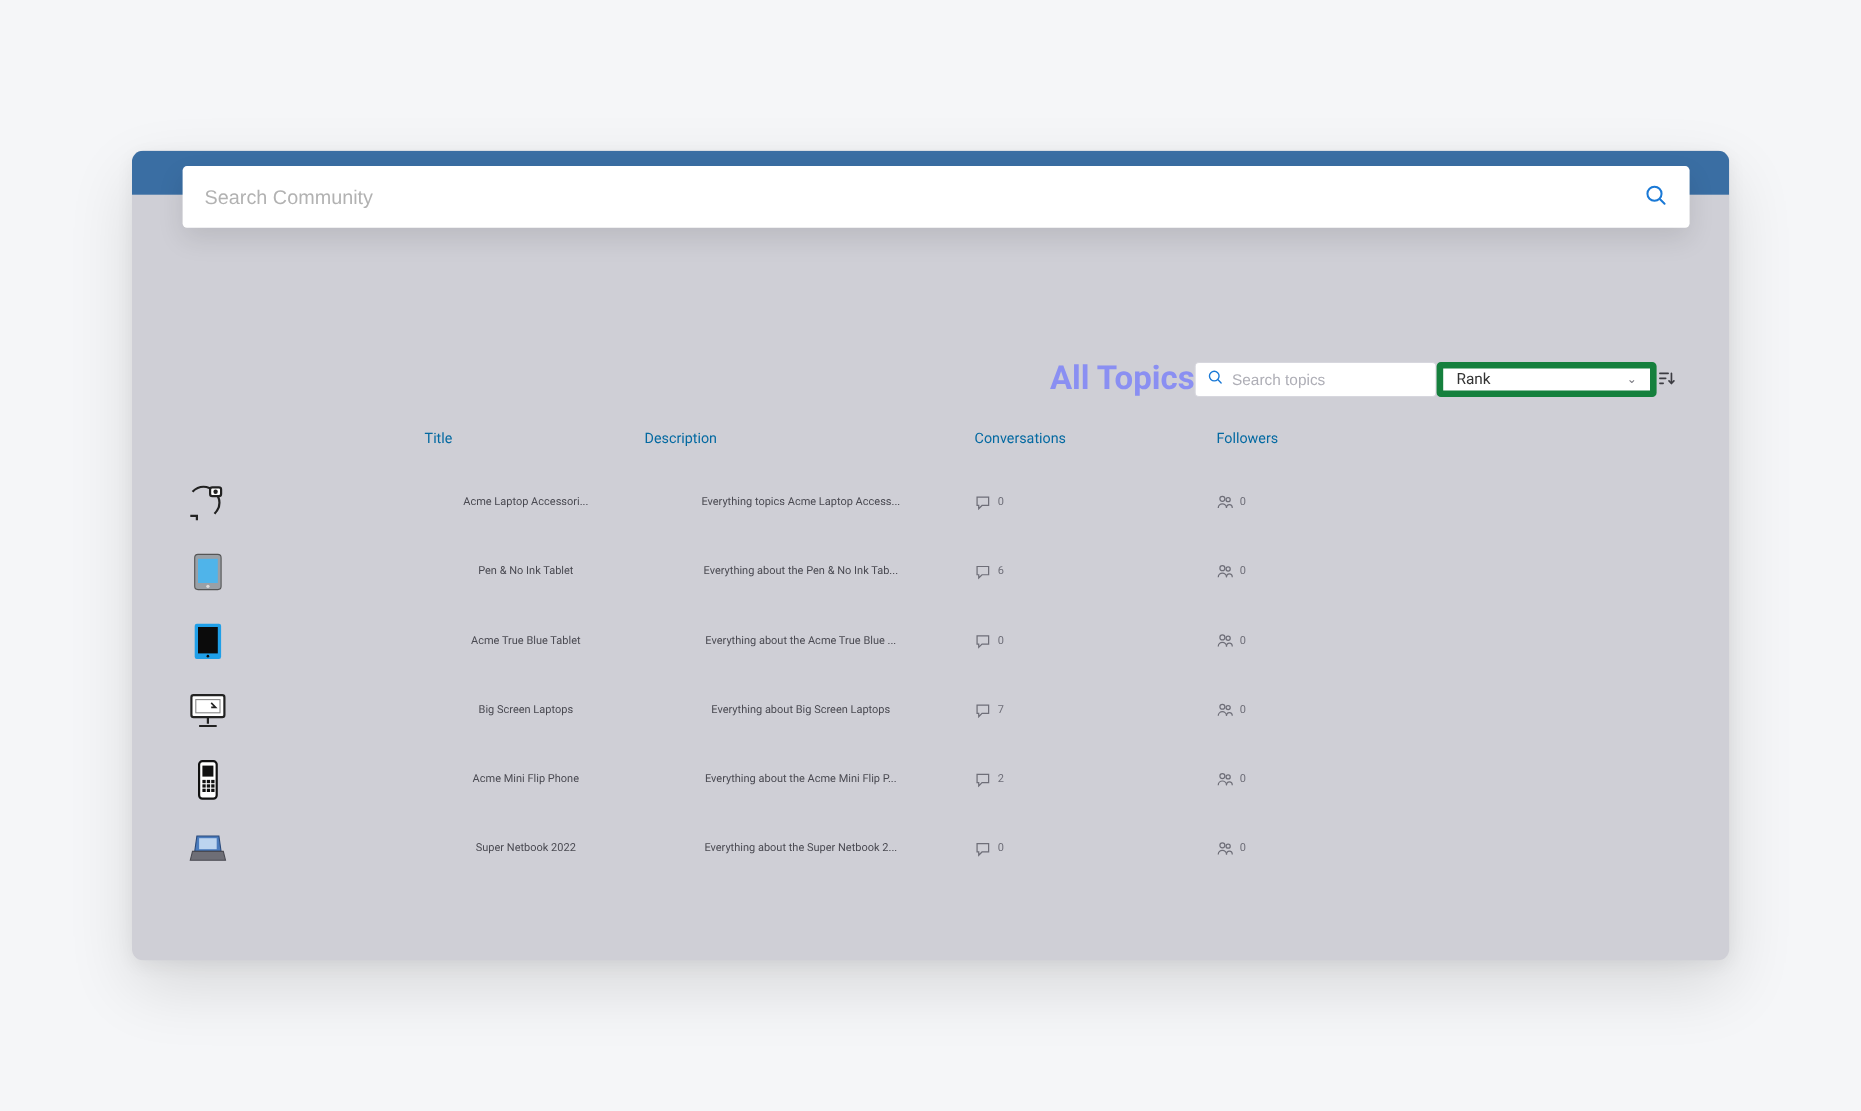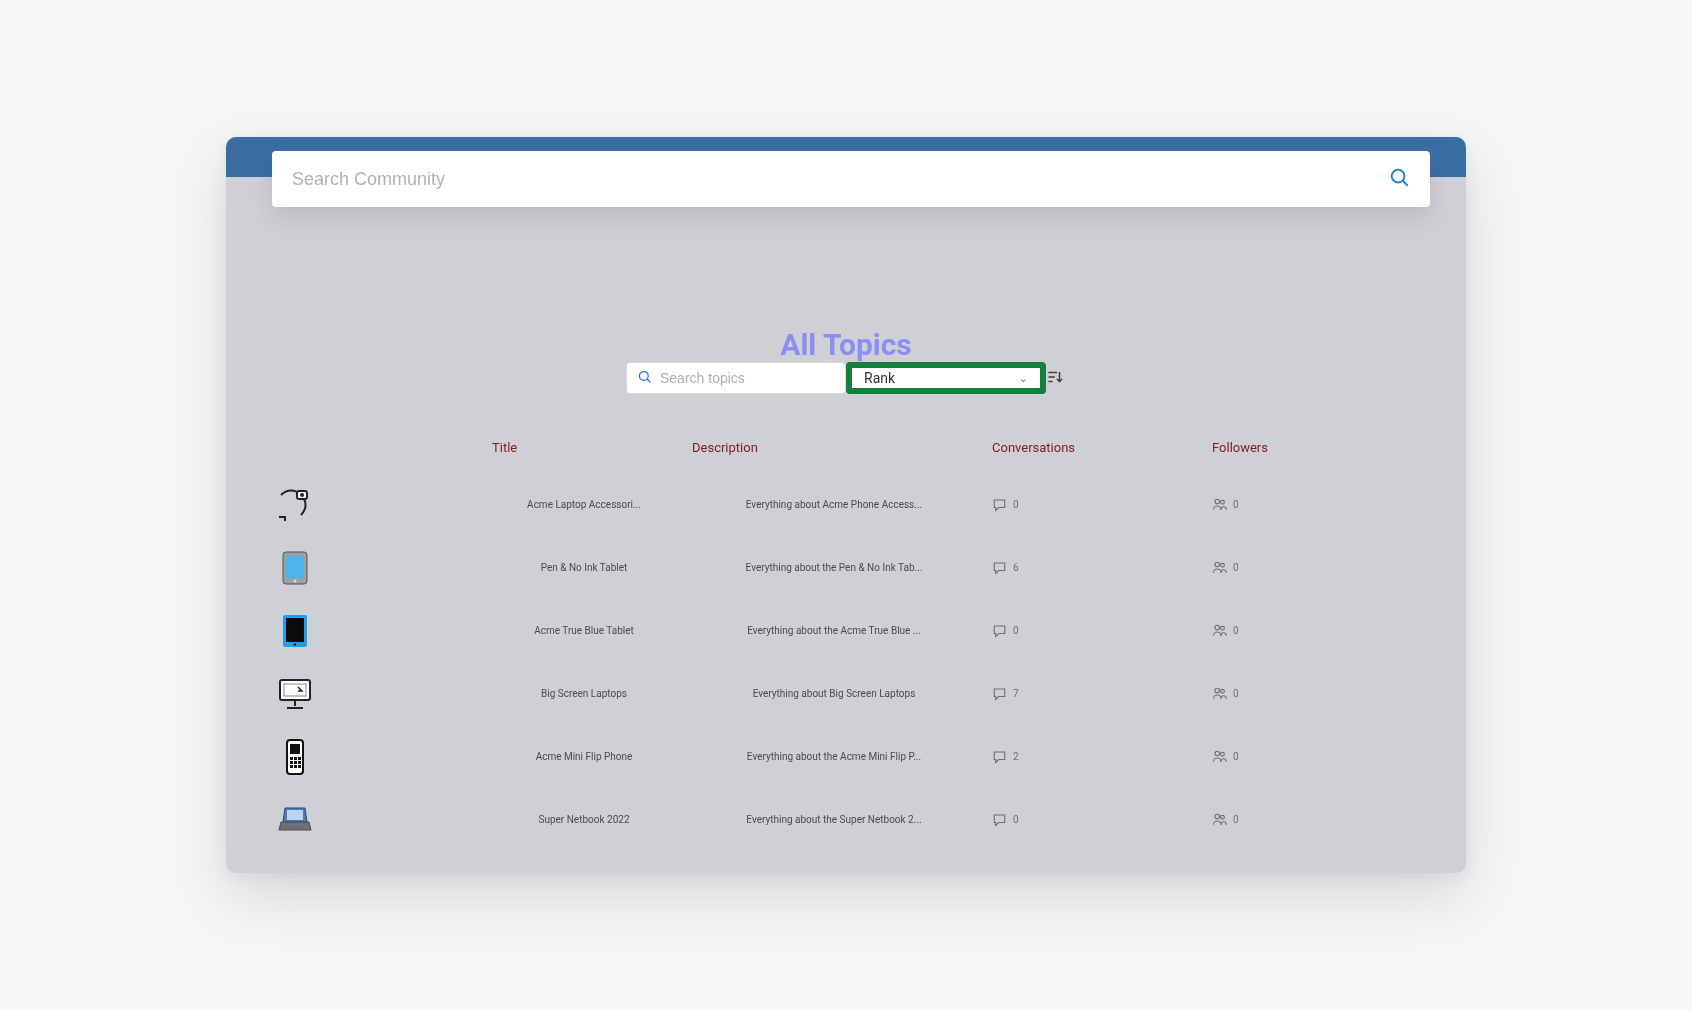--- a/index.html
+++ b/index.html
@@ -5,21 +5,21 @@
   * { box-sizing: border-box; margin: 0; padding: 0; }
   html, body { width: 1692px; height: 1010px; }
   body {
     background: #f5f6f8;
     font-family: -apple-system, BlinkMacSystemFont, "Segoe UI", Roboto, Helvetica, Arial, sans-serif;
     display: flex;
     align-items: center;
     justify-content: center;
   }
   .frame {
-    width: 1240px;
+    width: 1452px;
     height: 736px;
     background: #cfcfd6;
     border-radius: 10px;
     box-shadow: 0 24px 60px rgba(0,0,0,0.12), 0 4px 16px rgba(0,0,0,0.06);
     overflow: hidden;
     position: relative;
   }
   .header-bar {
     height: 40px;
     background: #3a6ea3;
@@ -59,23 +59,22 @@
     gap: 12px;
     font-size: 15px;
     color: #6e6e78;
     margin-bottom: 48px;
   }
   .breadcrumb .chev { color: #9a9aa2; font-size: 13px; }
 
   .topics-header {
     display: flex;
     align-items: center;
-    justify-content: flex-start;
-    margin-bottom: 46px;
-    flex-direction: column;
+    justify-content: flex-end;
+    margin-bottom: 30px;
   }
   .page-title {
     font-size: 30px;
     font-weight: 700;
     color: #8a8ff2;
   }
   .controls {
     display: flex;
     align-items: center;
   }
@@ -126,21 +125,21 @@
   .sort-toggle svg { width: 18px; height: 18px; }
 
   .table { width: 100%; }
   .thead, .trow {
     display: grid;
     grid-template-columns: 220px 200px 300px 220px 200px;
     align-items: center;
   }
   .thead {
     font-size: 13px;
-    color: #7f1d1d;
+    color: #0369a1;
     padding: 0 0 18px 0;
   }
   .trow {
     height: 63px;
     font-size: 10px;
     color: #4a4a52;
     text-align: center;
   }
   .cell-title, .cell-desc {
     white-space: nowrap;
@@ -230,21 +229,21 @@
               <div class="thumb">
                 <svg viewBox="0 0 40 40">
                   <path d="M6 10c6-6 14-6 20 0 6 6 6 14 0 20" fill="none" stroke="#222" stroke-width="2"></path>
                   <rect x="22" y="6" width="10" height="8" rx="2" fill="#fff" stroke="#222" stroke-width="2"></rect>
                   <circle cx="27" cy="10" r="2" fill="#222"></circle>
                   <polyline points="4 32 10 32 10 36" fill="none" stroke="#222" stroke-width="2"></polyline>
                 </svg>
               </div>
             </div>
             <div class="cell-title">Acme Laptop Accessori...</div>
-            <div class="cell-desc">Everything about Acme Phone Access...</div>
+            <div class="cell-desc">Everything topics Acme Laptop Access...</div>
             <div class="metric">
               <svg viewBox="0 0 20 20">
                 <use href="#ic-conversation"></use>
               </svg>
               <span>0</span>
             </div>
             <div class="metric">
               <svg viewBox="0 0 20 20">
                 <use href="#ic-followers"></use>
               </svg>

